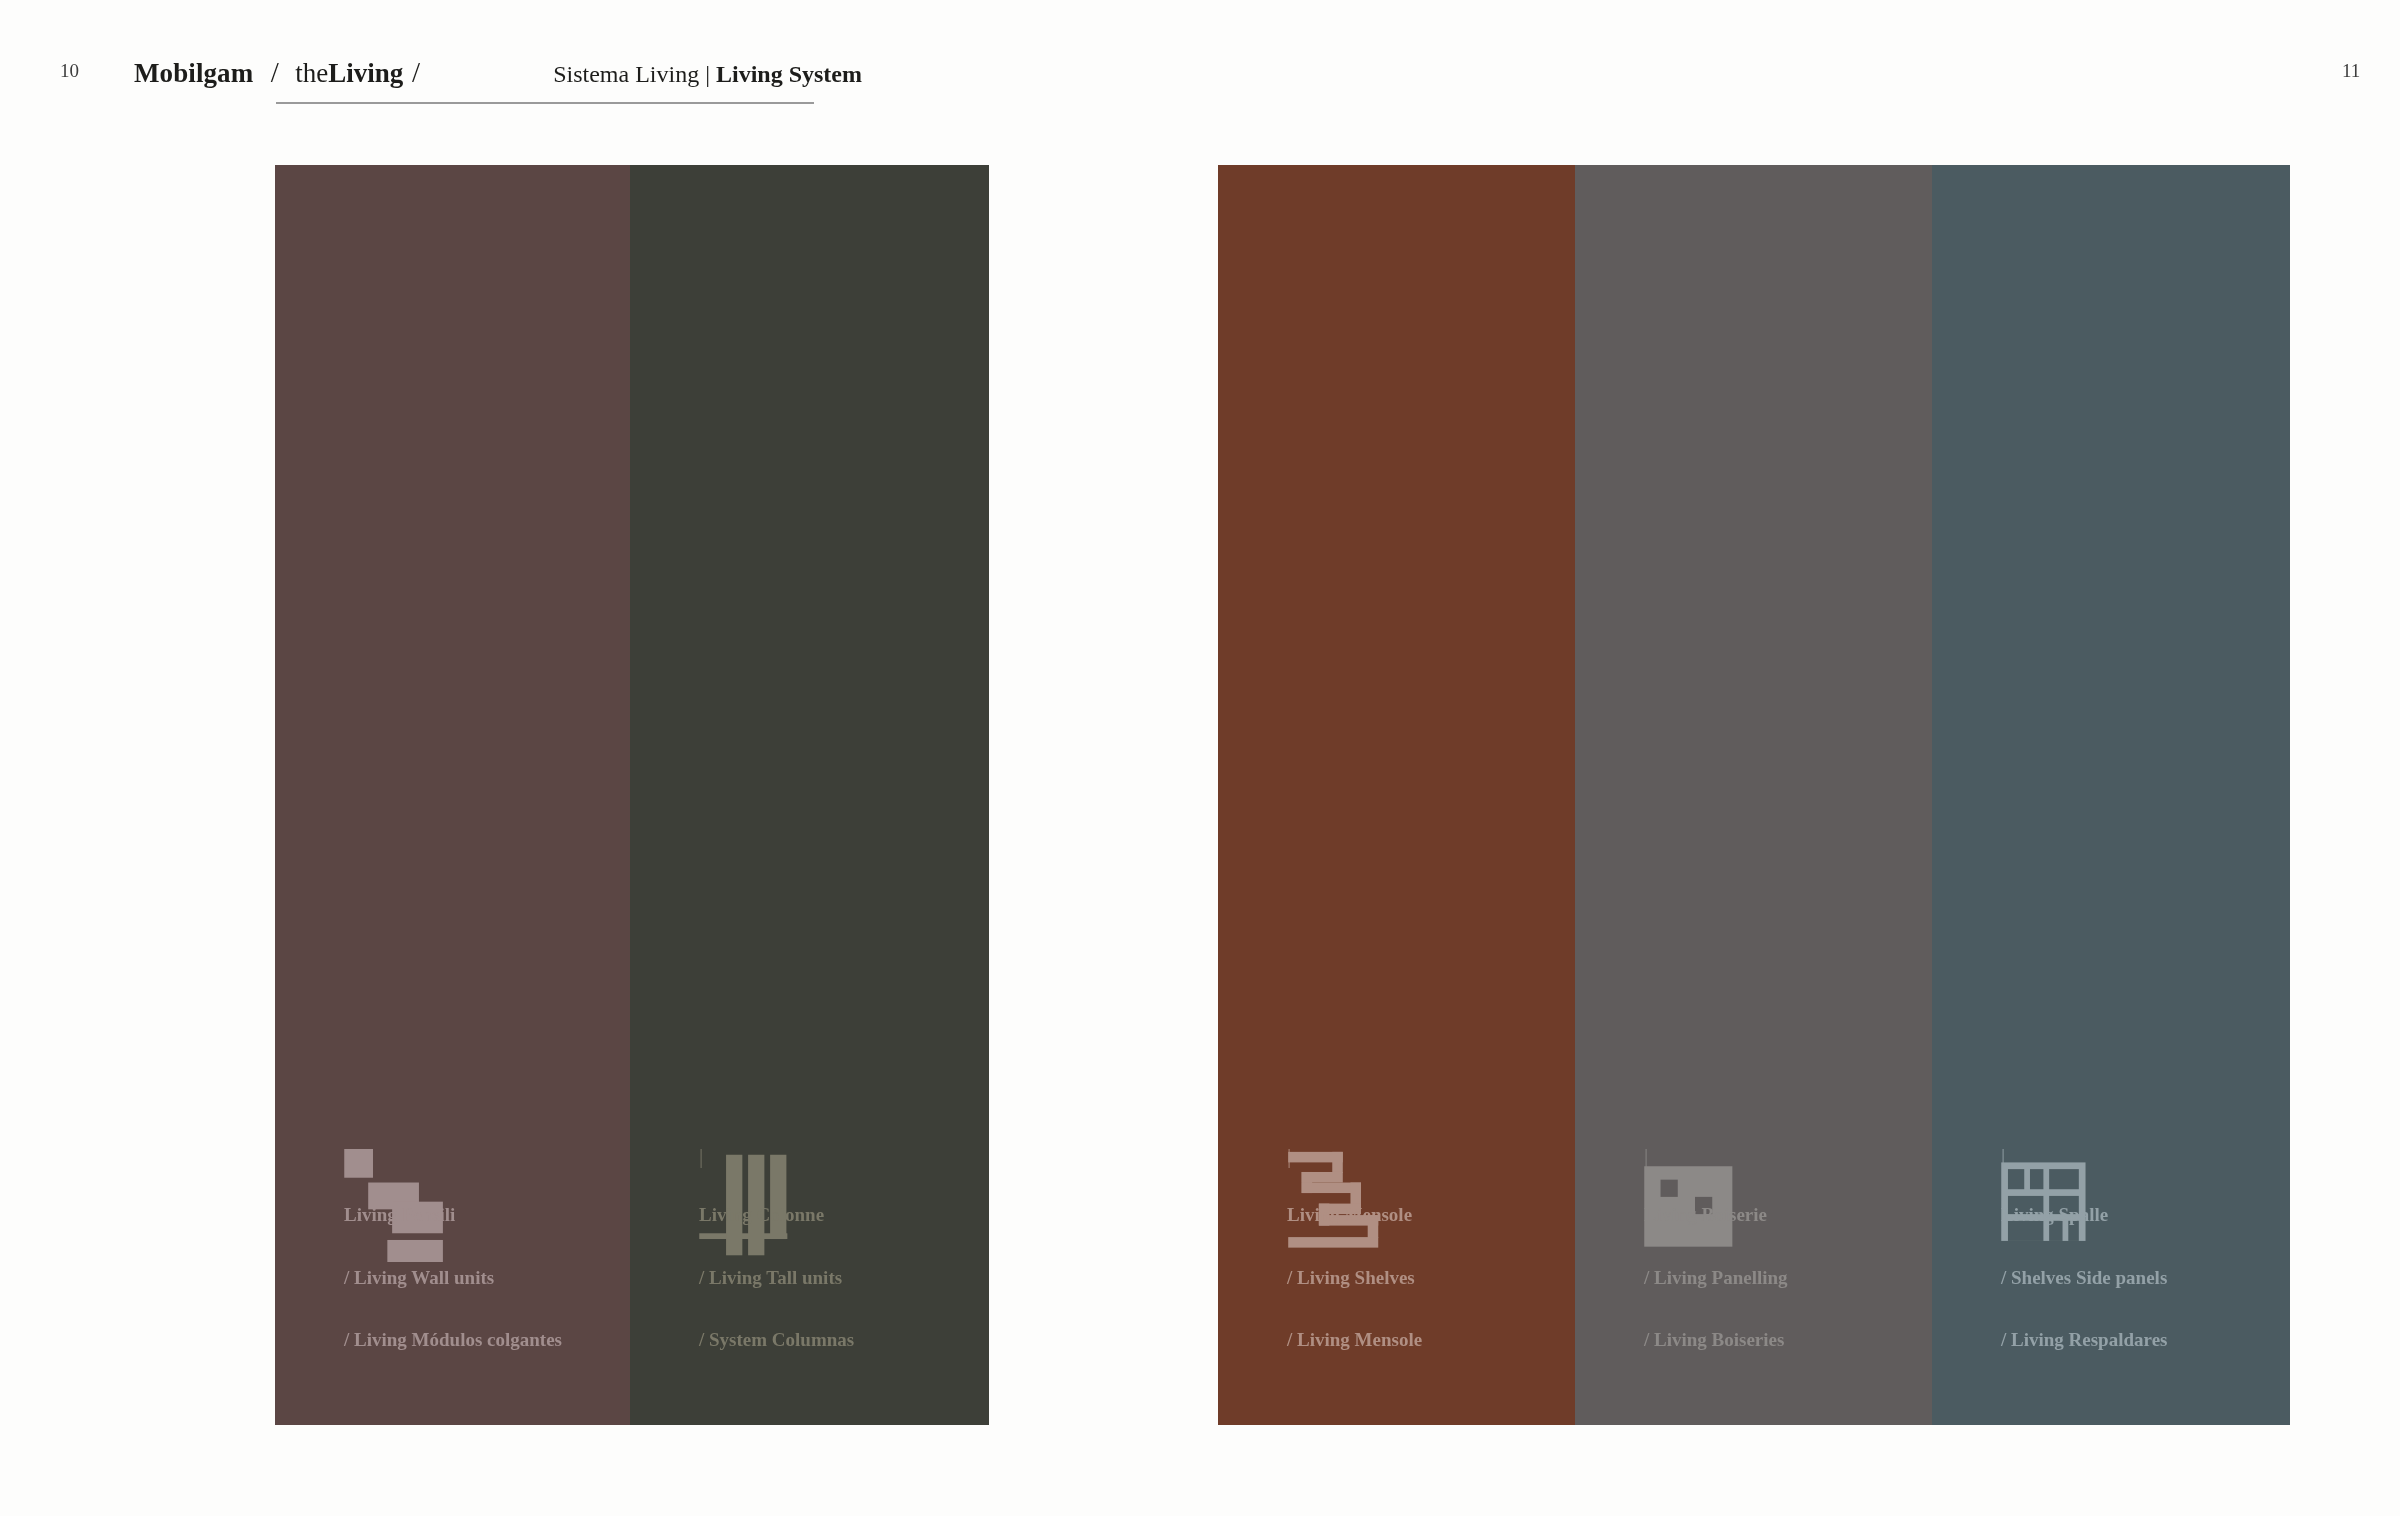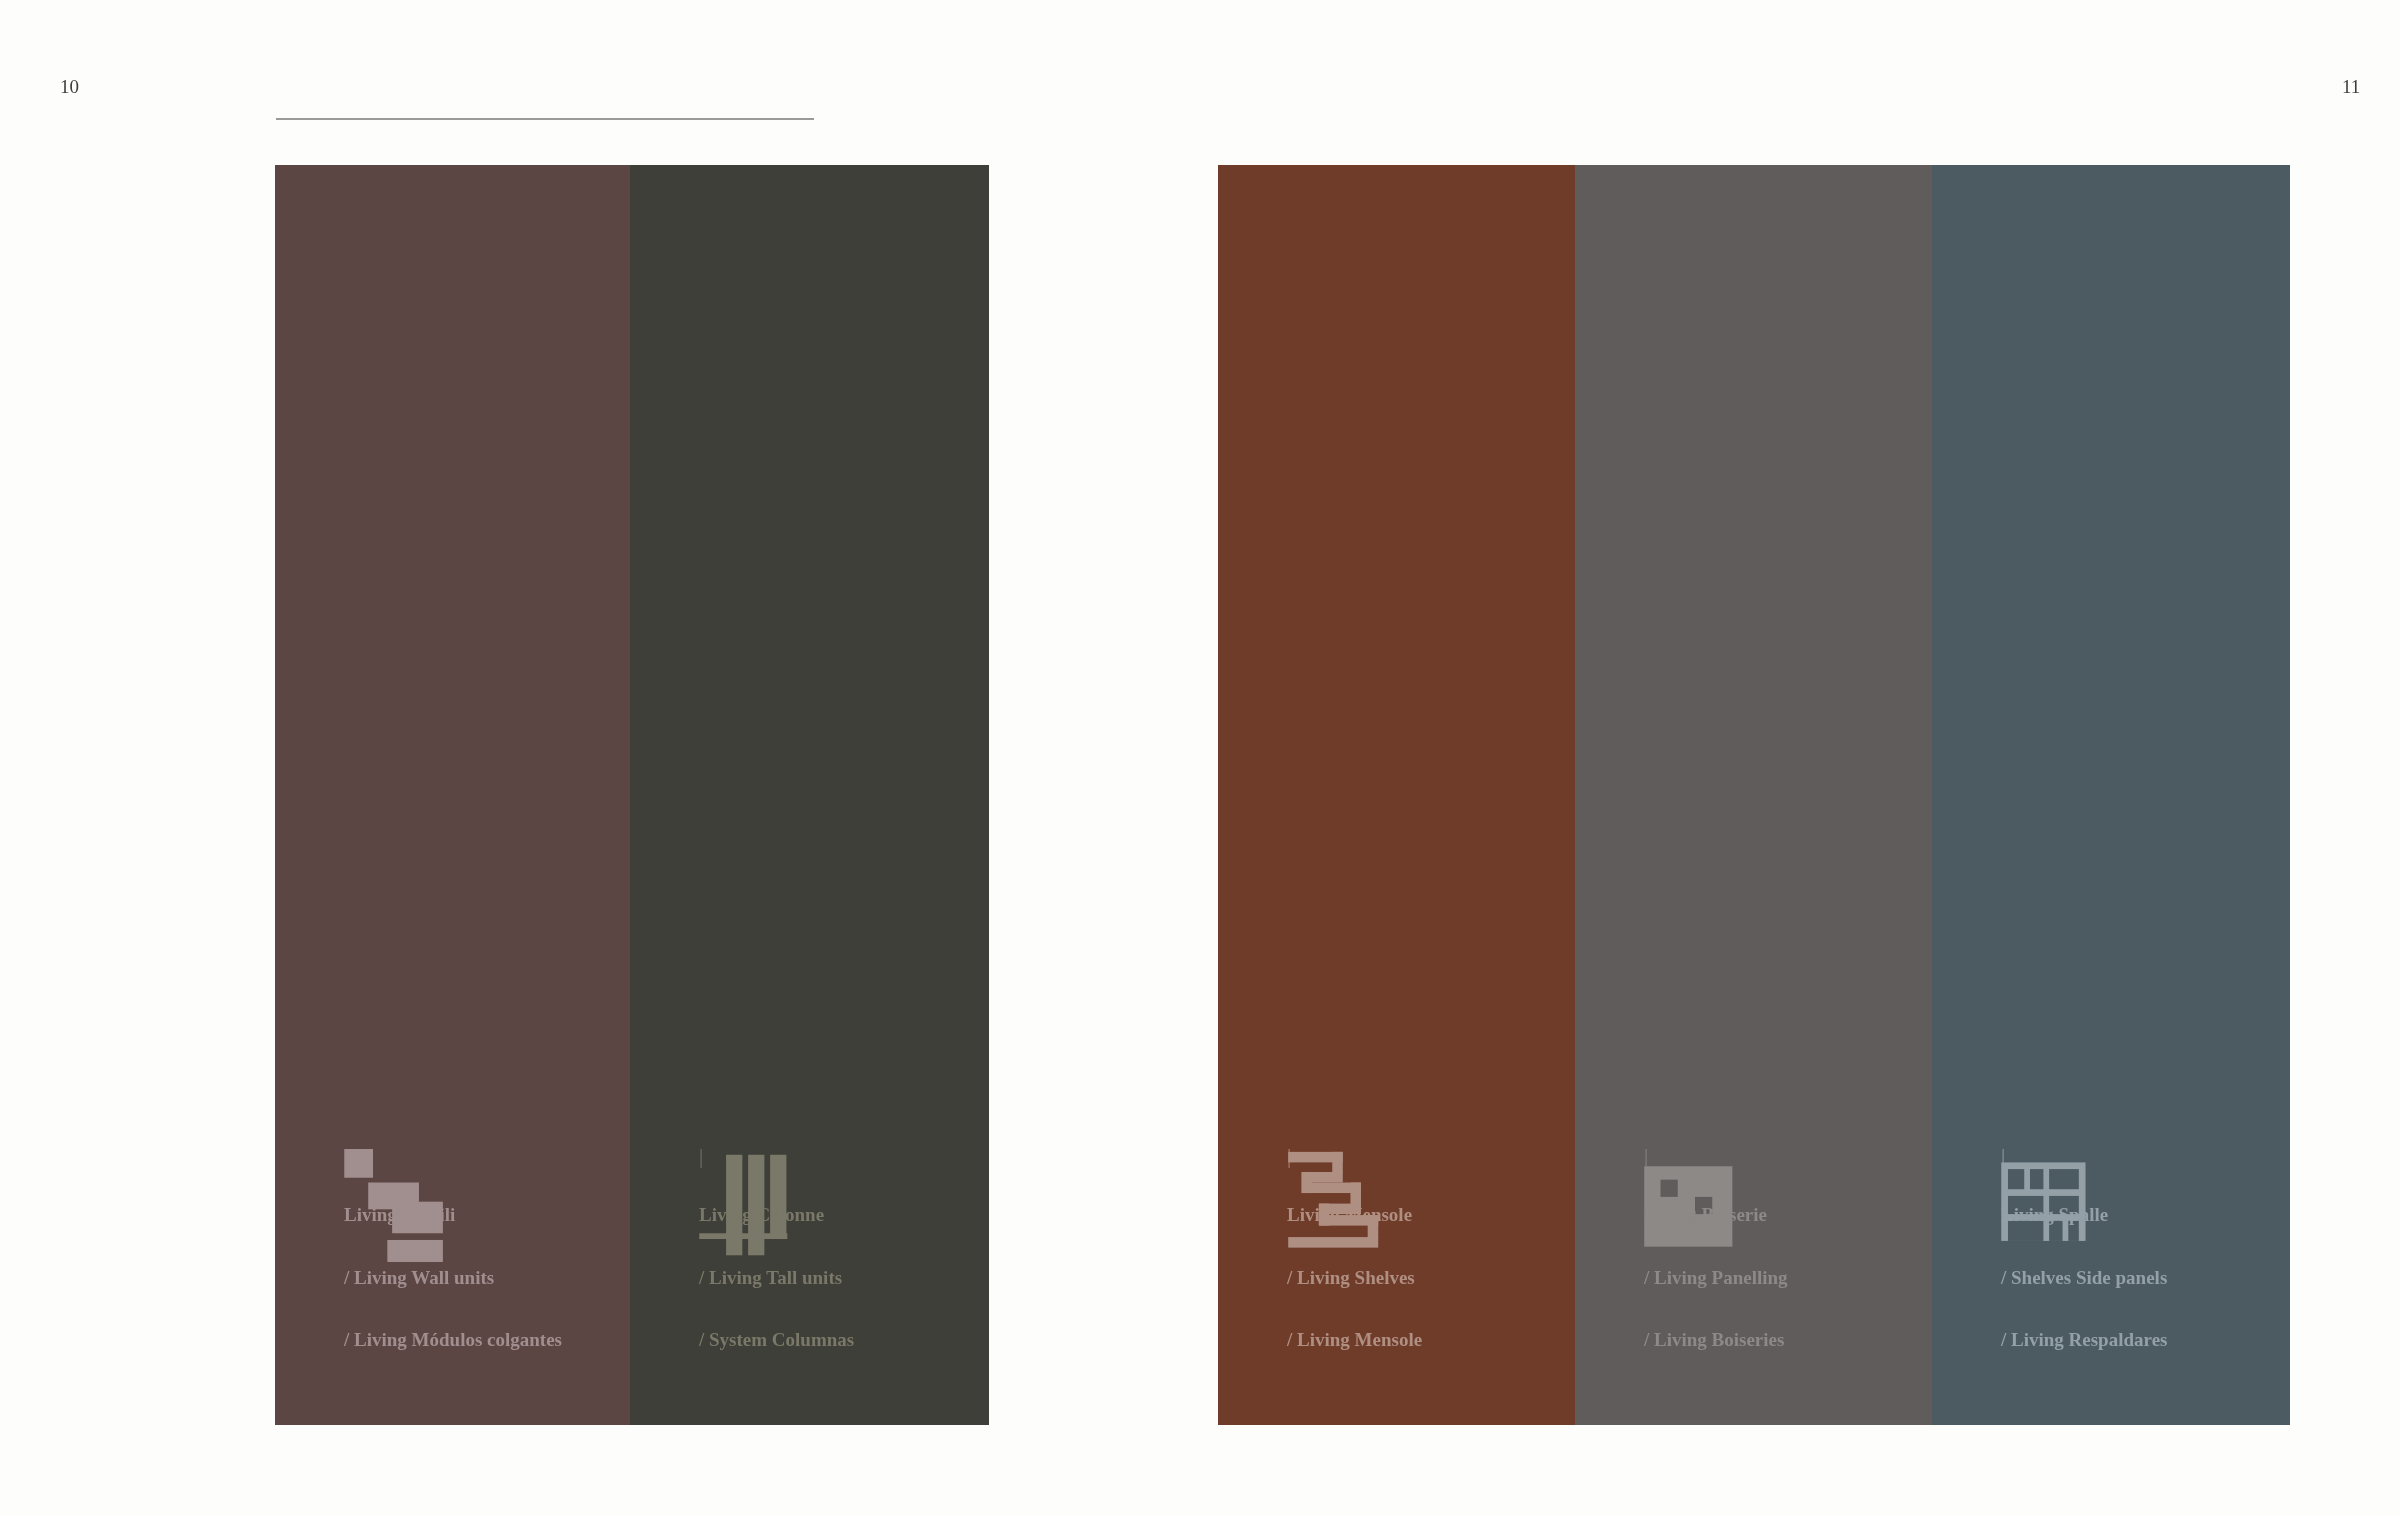--- a/index.html
+++ b/index.html
@@ -15,21 +15,20 @@
     background: #fdfdfc;
     overflow: hidden;
   }
 
   
   .header {
     position: absolute;
     top: 0; left: 0;
     width: 2401px;
     height: 134px;
-    margin-top: 16px;
   }
   .folio {
     position: absolute;
     top: 60px;
     font-size: 19px;
     color: #3c3c3c;
     font-family: "Liberation Serif", "DejaVu Serif", serif;
   }
   .folio-left  { left: 60px; }
   .folio-right { left: 2342px; }
@@ -134,20 +133,28 @@
 </style>
 </head>
 <body>
 
 <div class="header">
 
   <div class="folio folio-left">10</div>
 
   <div class="folio folio-right">11</div>
 
+  <div class="runhead">
+    <span class="rh-brand">Mobilgam</span>
+    <span class="rh-slash">/</span>
+    <span class="rh-collection"><span class="light">the</span><span class="heavy">Living</span></span>
+    <span class="rh-slash2">/</span>
+    <span class="rh-gap"></span>
+    <span class="rh-sub"><span>Sistema Living</span>&nbsp;<span>|</span>&nbsp;<b>Living System</b></span>
+  </div>
 
   <div class="rule"></div>
 </div>
 
 <div class="spread">
 
   <div class="page page-left">
 
     <div class="panel" style="width:355px;background:#5b4644;">
       <div class="icon-slot">

